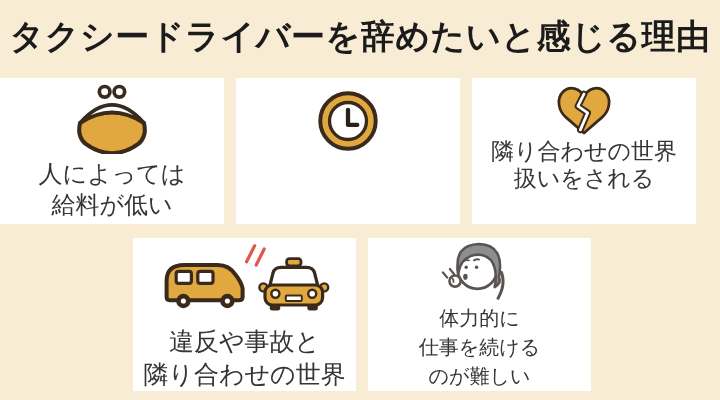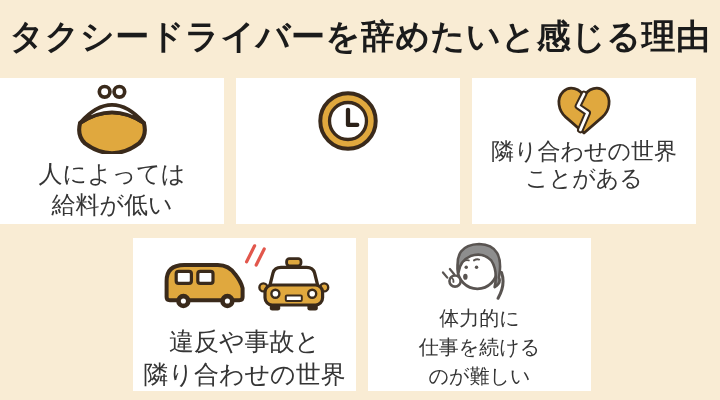--- a/index.html
+++ b/index.html
@@ -81,21 +81,21 @@
   <div class="card card-passengers">
     <div class="icon-wrap">
       <svg width="62" height="56" viewBox="0 0 100 92">
         <path d="M50 28 C44 13 26 9 16 19 C4 31 8 50 20 61 L50 87 L80 61 C92 50 96 31 84 19 C74 9 56 13 50 28 Z" fill="#e0a83e" stroke="#3a2a1b" stroke-width="4.5" stroke-linejoin="round"></path>
         <polyline points="50,23 40,43 56,54 44,82" fill="none" stroke="#3a2a1b" stroke-width="11" stroke-linecap="round" stroke-linejoin="round"></polyline>
         <polyline points="50,23 40,43 56,54 44,82" fill="none" stroke="#ffffff" stroke-width="4.5" stroke-linecap="round" stroke-linejoin="round"></polyline>
       </svg>
     </div>
     <div class="caption">
       <div>隣り合わせの世界</div>
-      <div>ことがある</div>
+      <div>扱いをされる</div>
     </div>
   </div>
 </div>
 
 <div class="row row-bottom">
 
   <div class="card card-accidents">
     <div class="icon-wrap">
       <svg width="176" height="72" viewBox="0 0 220 90">
 

